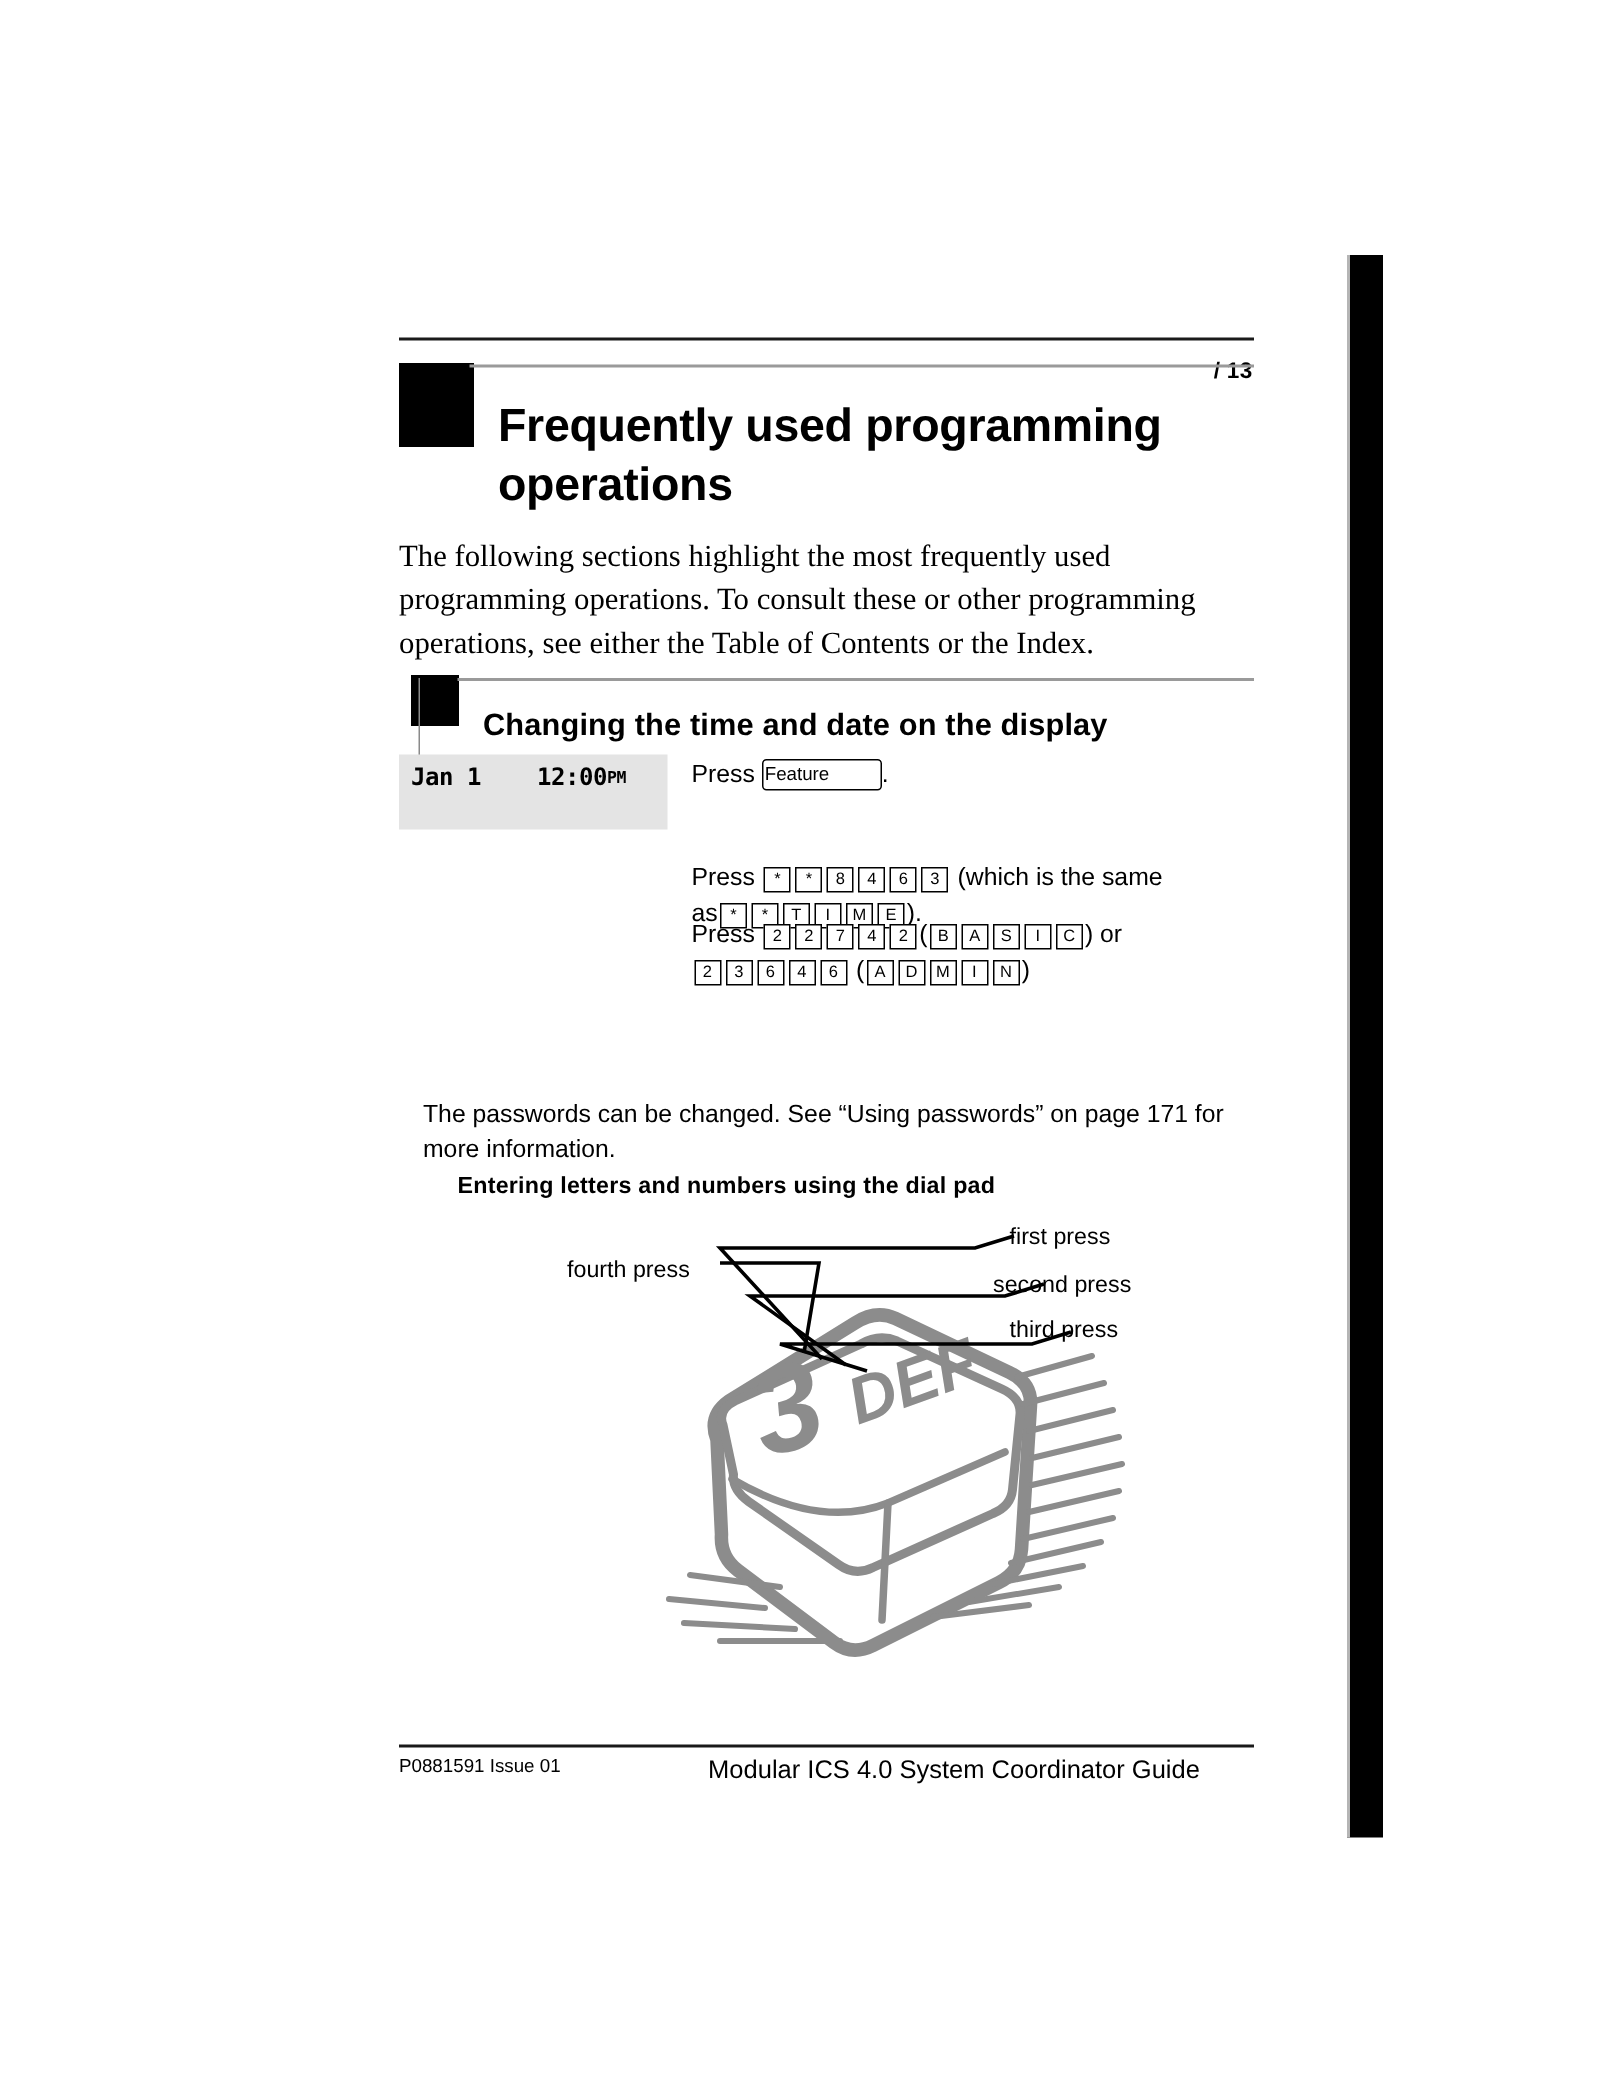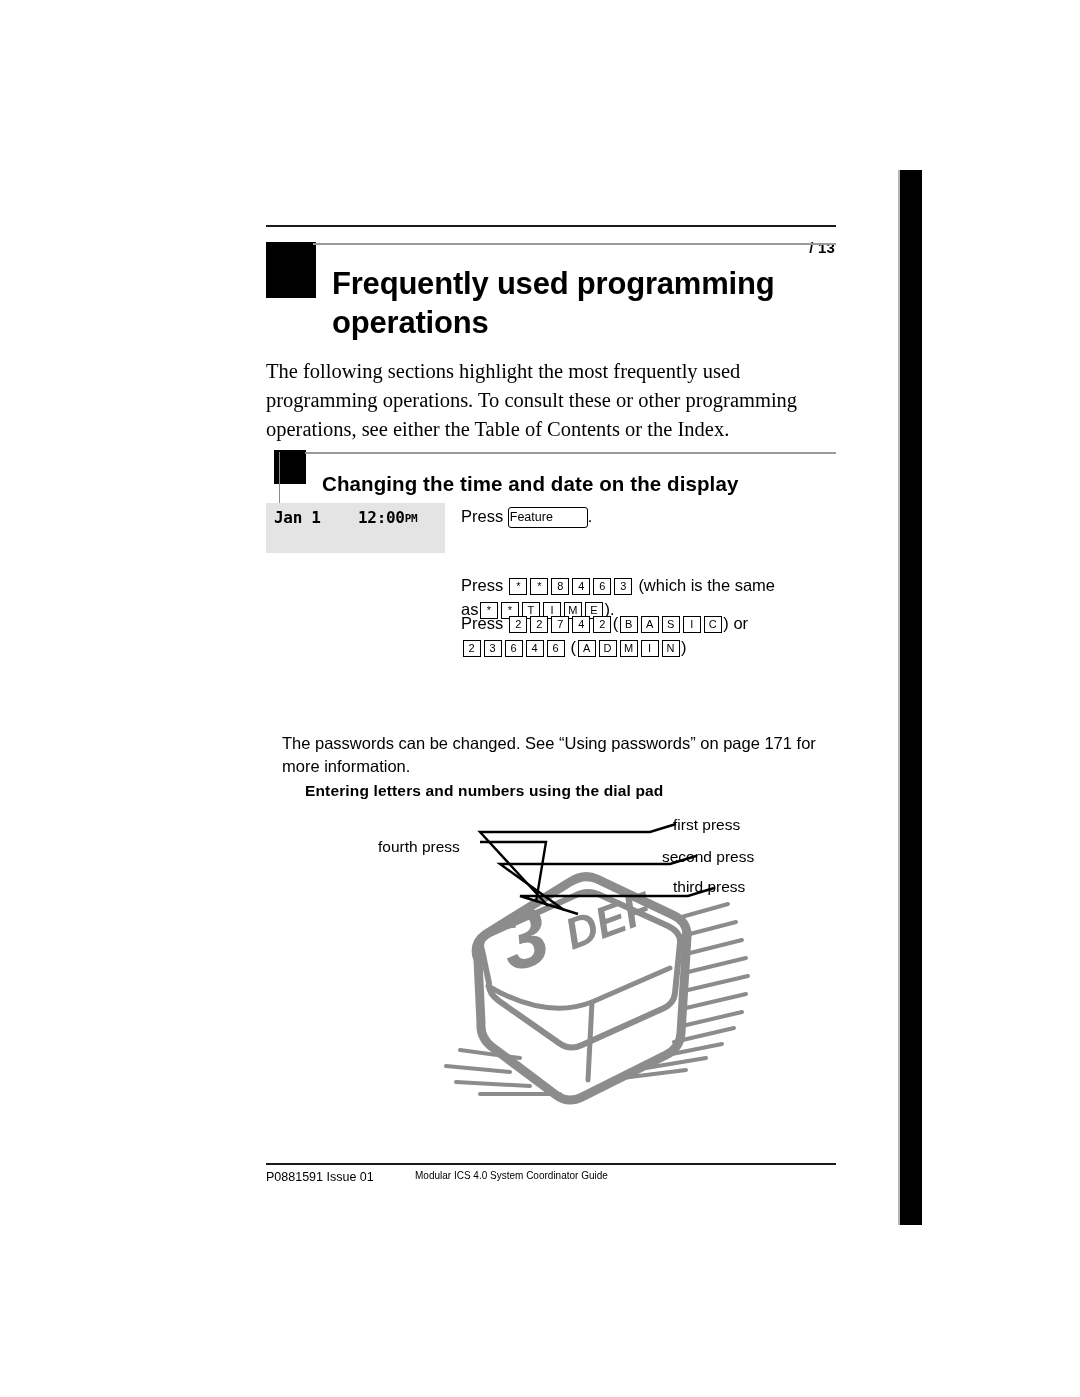--- a/index.html
+++ b/index.html
@@ -225,25 +225,25 @@
   }
   .foot-left {
     position: absolute;
     left: 266px;
     top: 1170px;
     font-size: 12.5px;
     color: #000;
   }
   .foot-right {
     position: absolute;
-    left: 415px;
+    left: 436px;
     top: 1170px;
     width: 400px;
-    text-align: left;
-    font-size: 10px;
+    text-align: center;
+    font-size: 17px;
     color: #000;
   }
 </style>
 </head>
 <body>
 
 <div class="page">
 
   <div class="edge-bar"></div>
 

